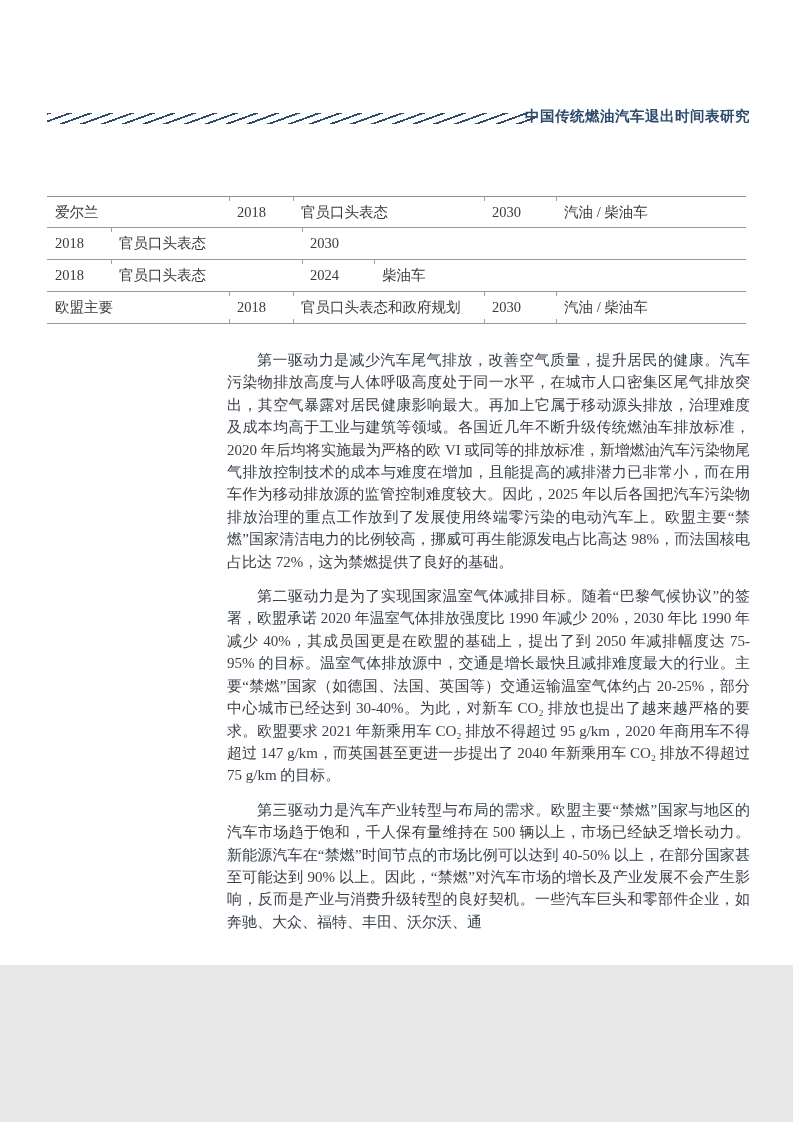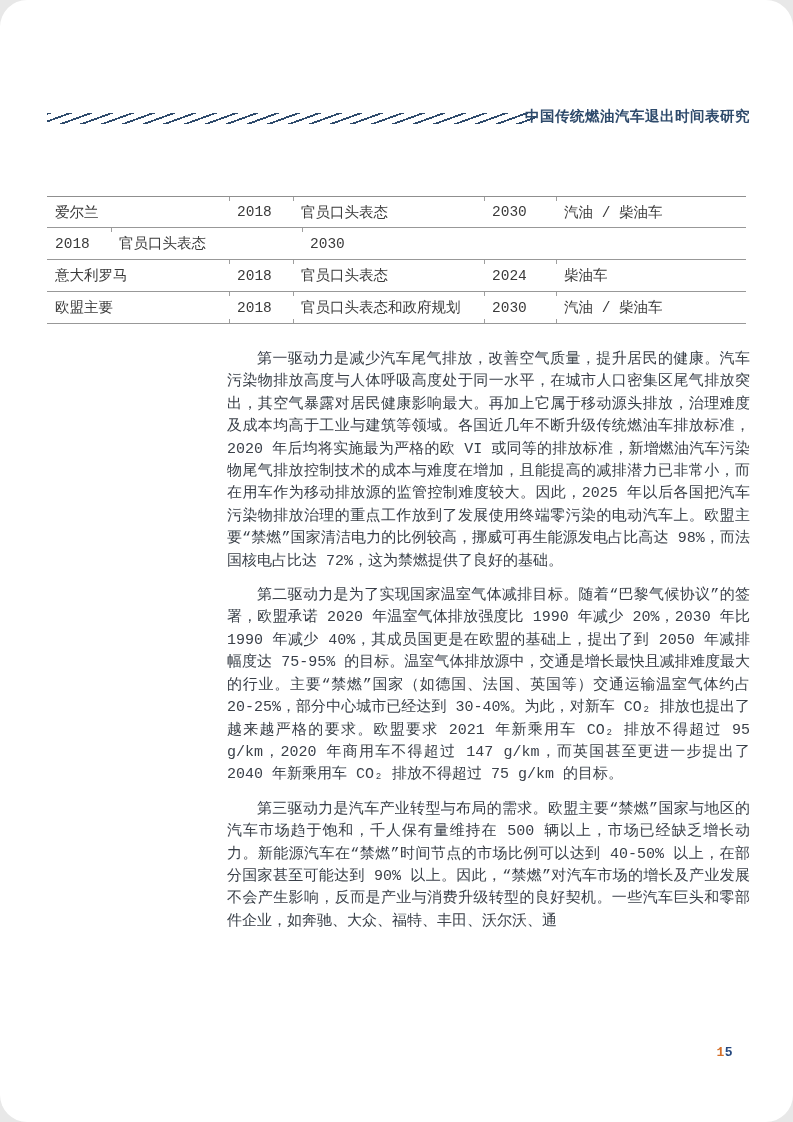--- a/index.html
+++ b/index.html
@@ -1,24 +1,23 @@
 <!DOCTYPE html>
 <html><head>
 <meta charset="utf-8">
 <style>
   html,body { margin:0; padding:0; background:#e8e8e8; }
   * { box-sizing:border-box; }
   .page {
     position:relative;
-    width:793px; height:1122px;
+    width:793px; height:965px;
     margin:0 auto;
     background:#ffffff;
-    font-family:Liberation Mono, monospace;
+    font-family:Liberation Serif, serif;
     overflow:hidden;
-    border-radius:27px;
   }
 
   
   .header { position:absolute; left:0; top:105px; width:793px; height:26px; }
   .stripes {
     position:absolute; left:47px; top:8px; width:489px; height:11px;
     background:repeating-linear-gradient(160deg, #2e4a6b 0 1.8px, transparent 1.8px 7.1px);
   }
   .header-title {
     position:absolute; right:43px; top:2px;
@@ -85,21 +84,20 @@
       <div class="tbl-cell c2">官员口头表态</div>
       <div class="tbl-cell c3">2030</div>
       <div class="tbl-cell c4">汽油 / 柴油车</div>
     </div>
     <div class="tbl-row">
       <div class="tbl-cell c1">2018</div>
       <div class="tbl-cell c2">官员口头表态</div>
       <div class="tbl-cell c3">2030</div>
     </div>
     <div class="tbl-row">
-      <div class="tbl-cell c0">意大利罗马</div>
       <div class="tbl-cell c1">2018</div>
       <div class="tbl-cell c2">官员口头表态</div>
       <div class="tbl-cell c3">2024</div>
       <div class="tbl-cell c4">柴油车</div>
     </div>
     <div class="tbl-row">
       <div class="tbl-cell c0">欧盟主要</div>
       <div class="tbl-cell c1">2018</div>
       <div class="tbl-cell c2">官员口头表态和政府规划</div>
       <div class="tbl-cell c3">2030</div>

